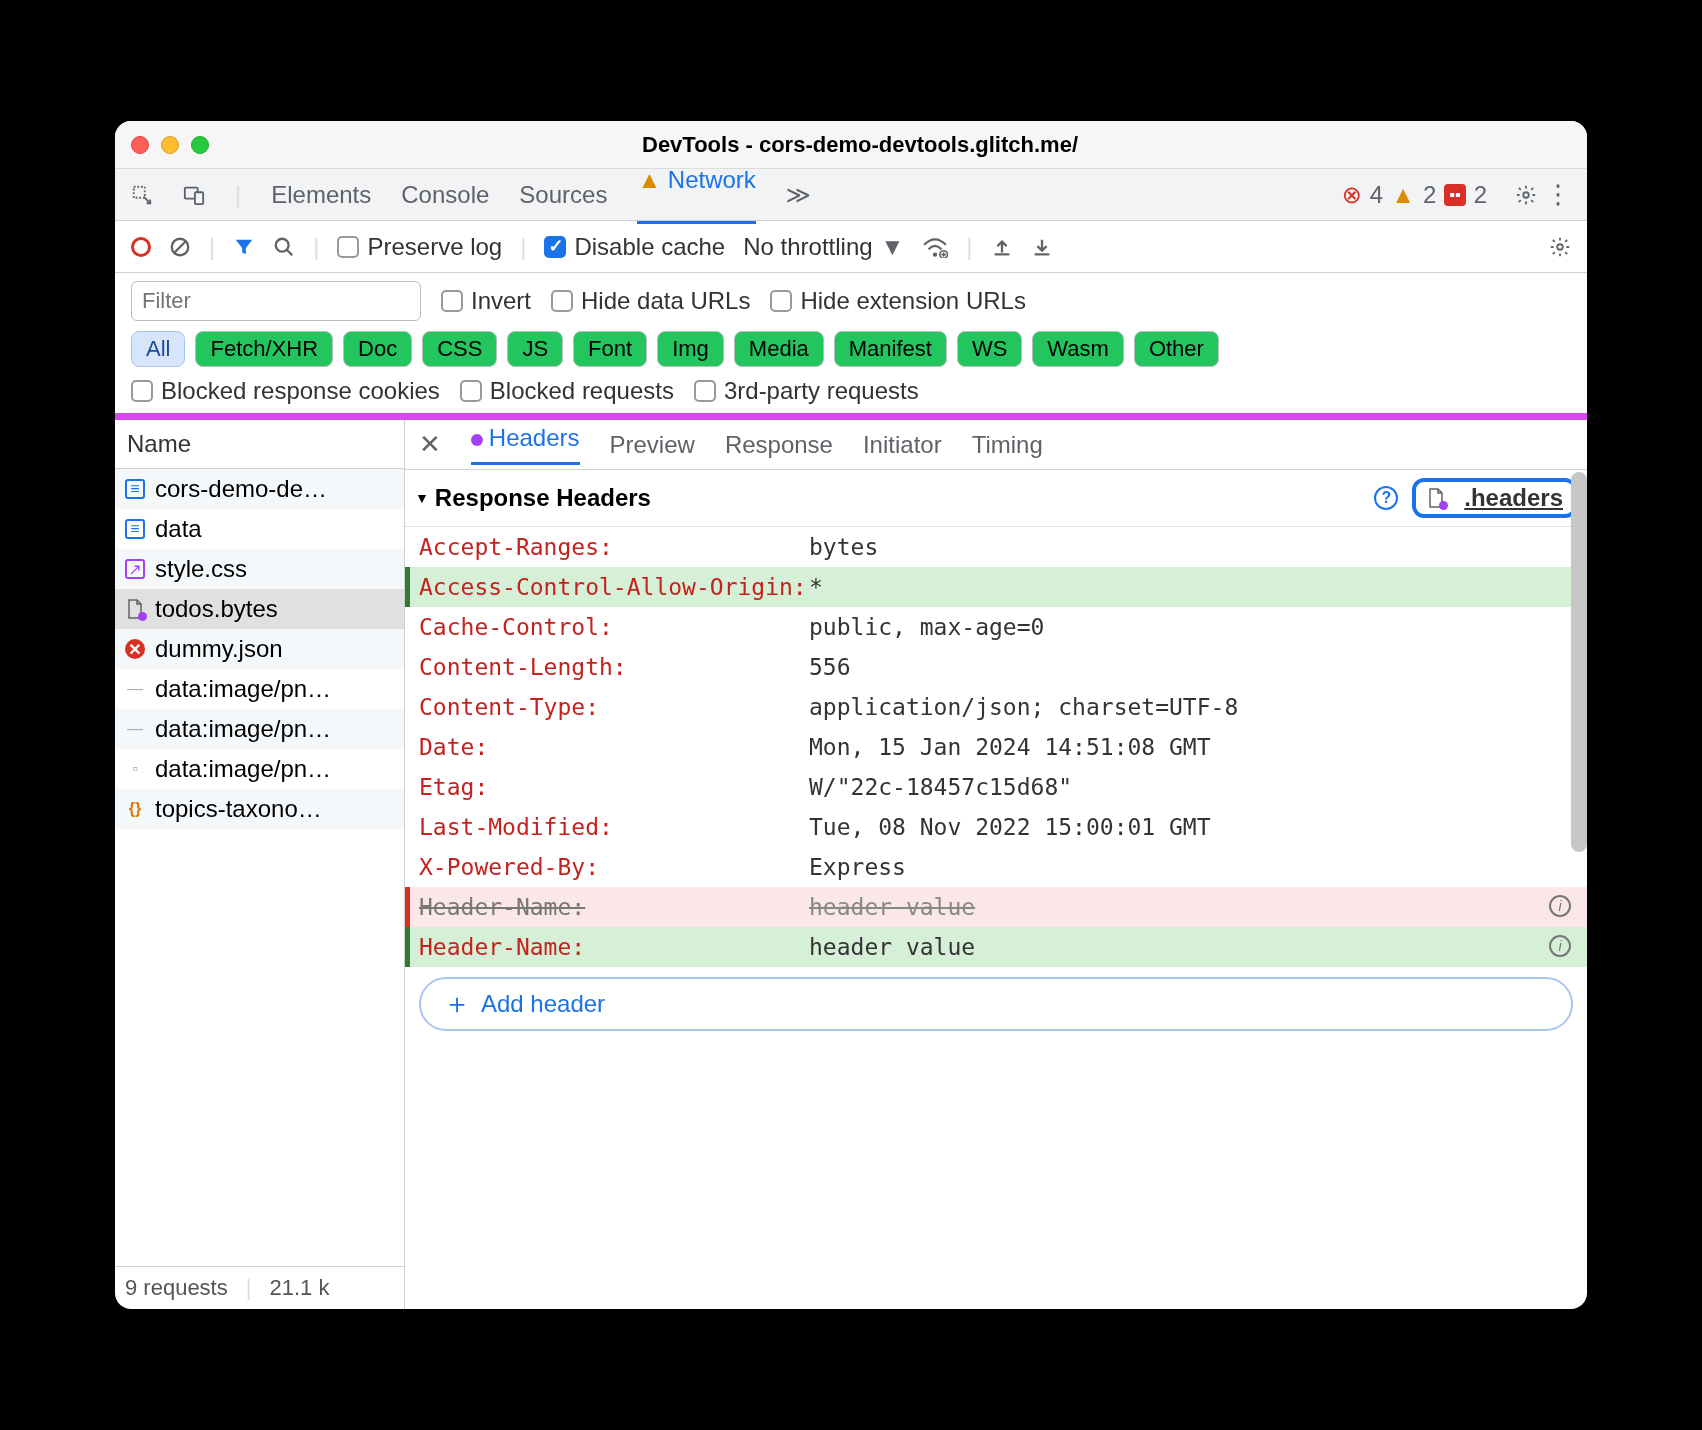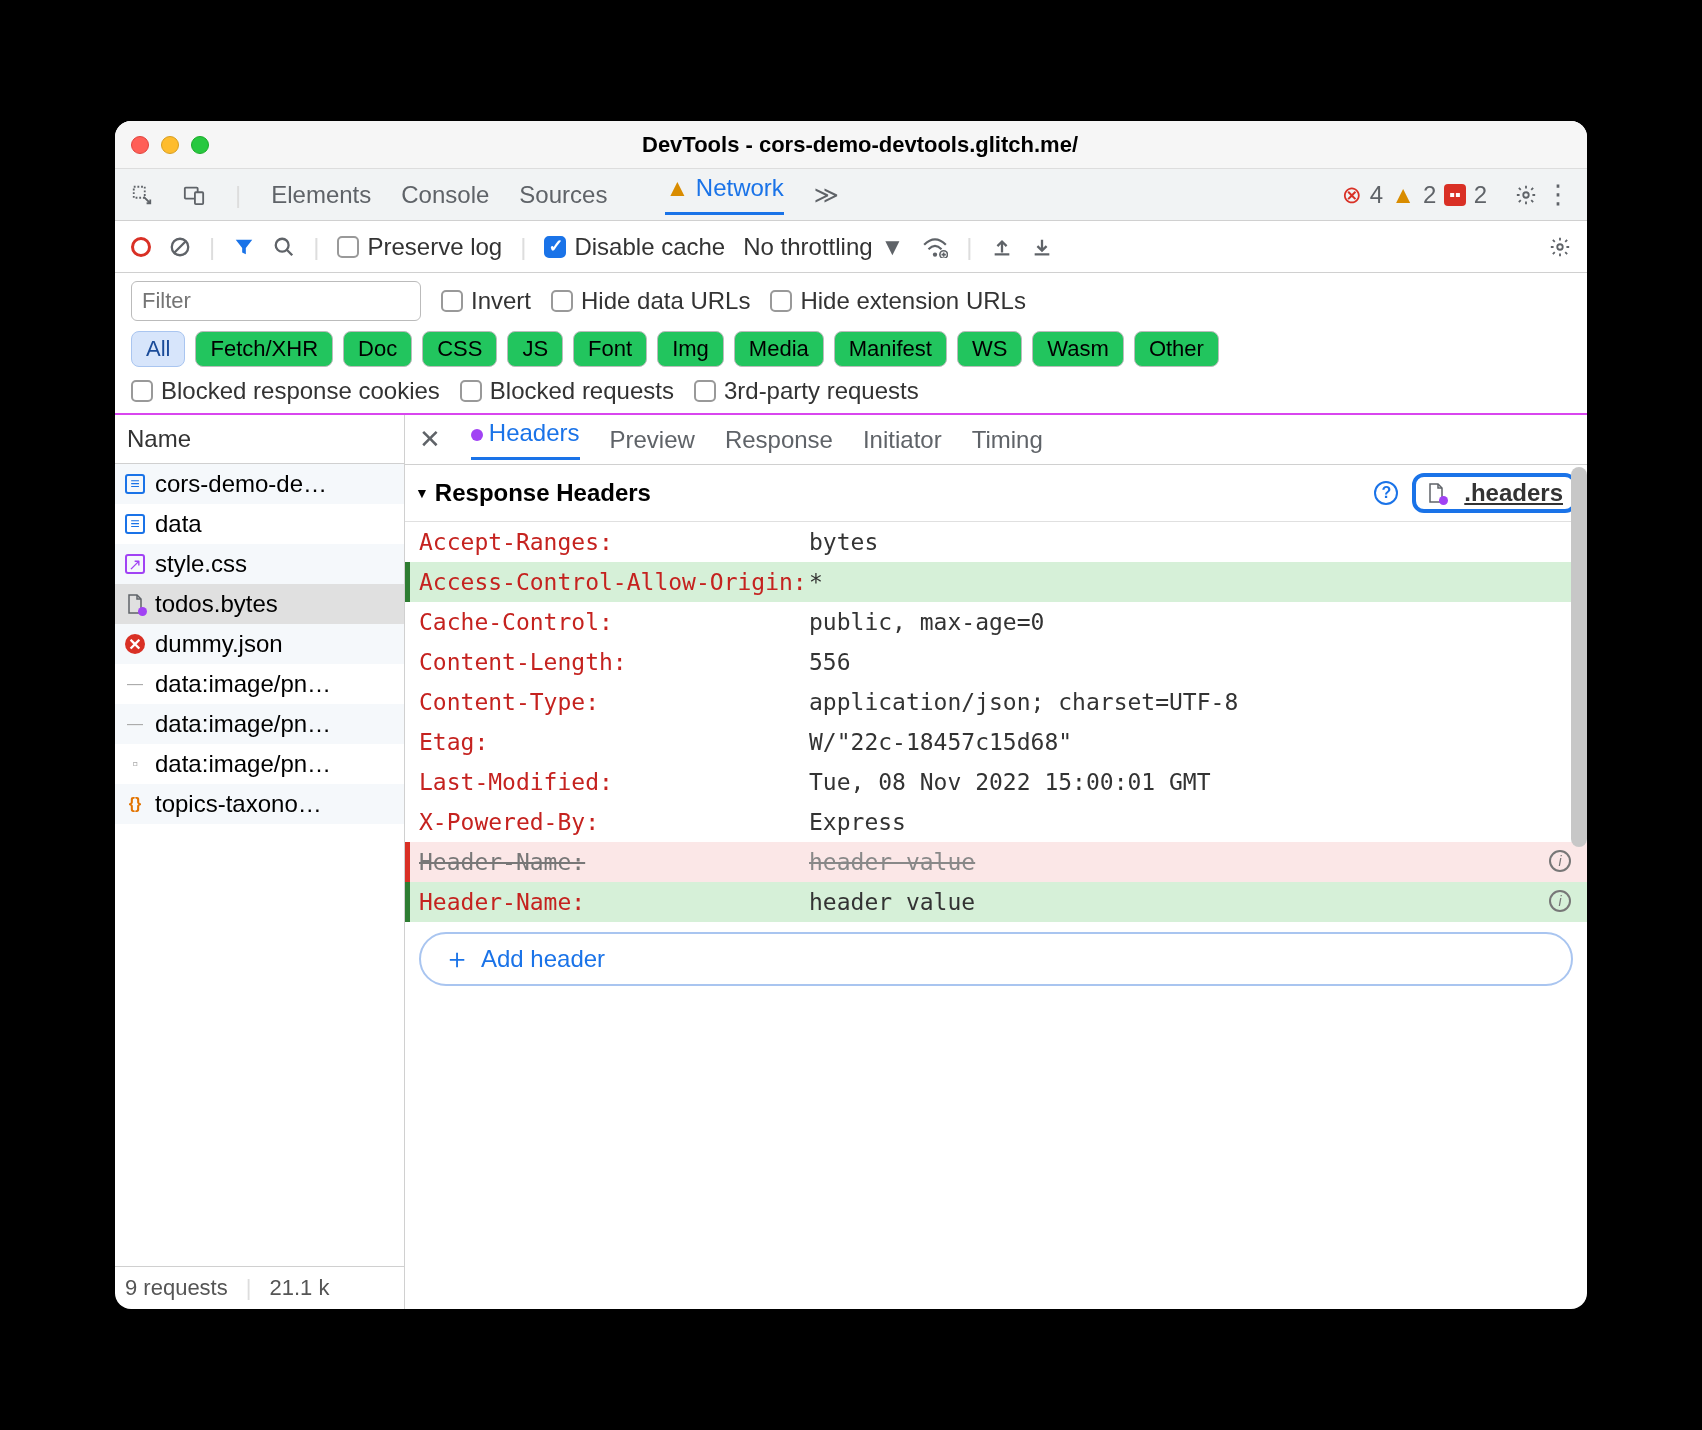--- a/index.html
+++ b/index.html
@@ -43,21 +43,21 @@
     height: 52px;
     display: flex;
     align-items: center;
     gap: 30px;
     padding: 0 16px;
     background: #f1f3f4;
     border-bottom: 1px solid #d0d0d0;
     color: #5f6368;
   }
   .tabbar .tab { cursor: pointer; }
-  .tabbar .tab.active { color: #1a73e8; border-bottom: 3px solid #1a73e8; padding-bottom: 10px; margin-left: 28px; }
+  .tabbar .tab.active { color: #1a73e8; border-bottom: 3px solid #1a73e8; padding-bottom: 27px; }
   .warn-tri { color: #d98c00; }
   .badge-group { display: flex; align-items: center; gap: 8px; margin-left: auto; }
   .badge-err { color: #d93025; }
   .badge-warn { color: #d98c00; }
   .badge-red-box { background:#d93025; color:#fff; padding:2px 5px; border-radius:4px; font-size:16px; font-weight:bold;}
   .icon-btn { cursor: pointer; color:#5f6368; }
   .gear { width:22px; height:22px; }
   
   .toolbar2 {
     height: 52px;
@@ -74,21 +74,21 @@
   .chk.checked { background:#1a73e8; border-color:#1a73e8; position:relative; }
   .chk.checked::after { content:"✓"; color:#fff; position:absolute; left:2px; top:-3px; font-size:18px; font-weight:bold;}
   .lbl { display:flex; align-items:center; gap:8px; color:#333; }
   .dropdown-arrow { color:#5f6368;}
   
   .filterbar {
     display: flex;
     flex-direction: column;
     gap: 10px;
     padding: 8px 16px;
-    border-bottom: 2px solid #d946ef;
+    border-bottom: 7px solid #d946ef;
   }
   .filterrow { display:flex; align-items:center; gap:20px; }
   .filter-input {
     width: 290px; height: 40px;
     border: 1px solid #bbb; border-radius: 6px;
     padding: 0 10px; font-size: 22px; color:#777;
   }
   .chip-row { display:flex; gap:10px; }
   .chip {
     padding: 4px 14px;
@@ -466,20 +466,24 @@
           </div>
           <div class="kv-row">
             <span class="kname">Content-Length:</span>
             <span class="kval">556</span>
           </div>
           <div class="kv-row">
             <span class="kname">Content-Type:</span>
             <span class="kval">application/json; charset=UTF-8</span>
           </div>
           <div class="kv-row">
+            <span class="kname">Date:</span>
+            <span class="kval">Mon, 15 Jan 2024 14:51:08 GMT</span>
+          </div>
+          <div class="kv-row">
             <span class="kname">Etag:</span>
             <span class="kval">W/"22c-18457c15d68"</span>
           </div>
           <div class="kv-row">
             <span class="kname">Last-Modified:</span>
             <span class="kval">Tue, 08 Nov 2022 15:00:01 GMT</span>
           </div>
           <div class="kv-row">
             <span class="kname">X-Powered-By:</span>
             <span class="kval">Express</span>

